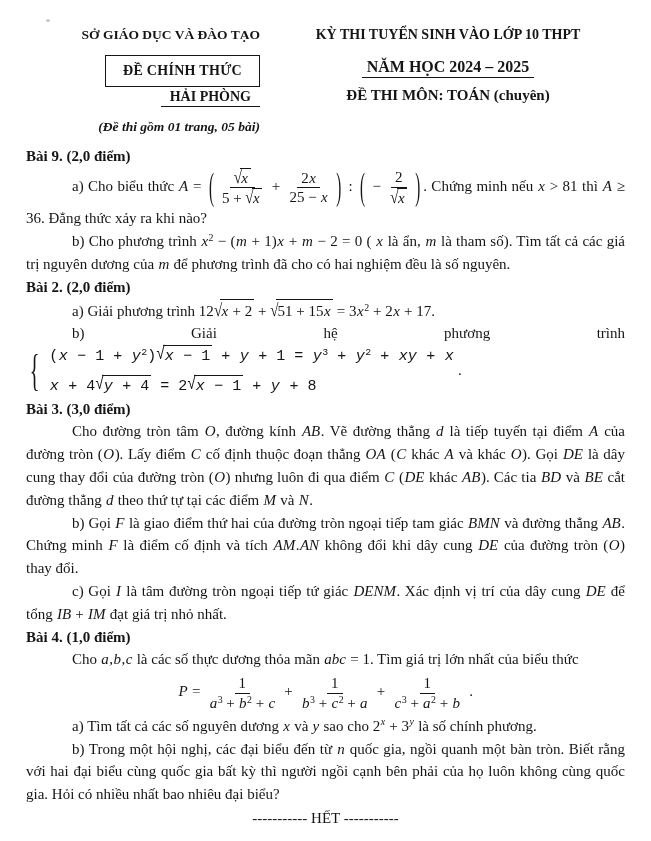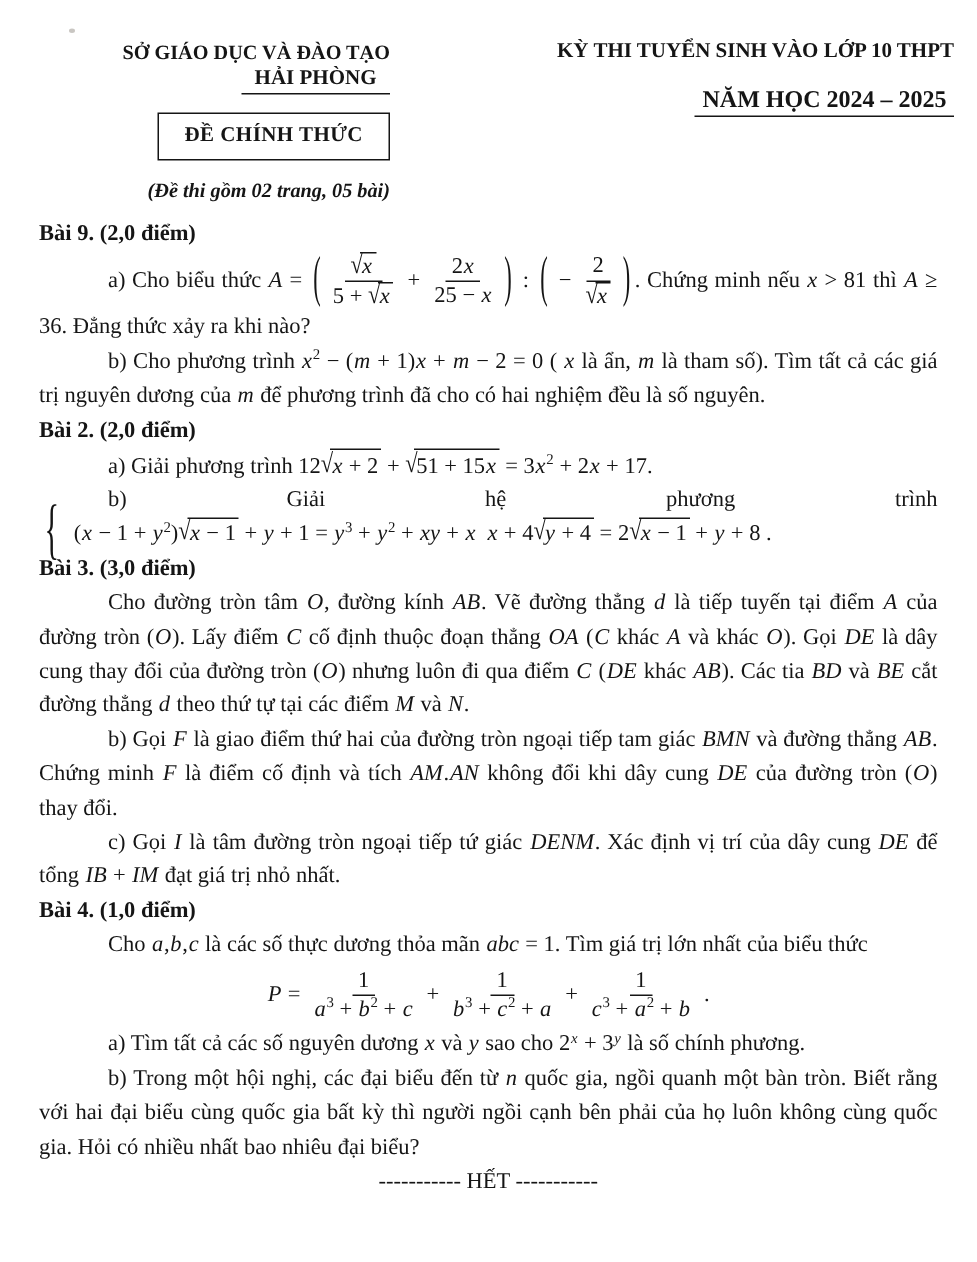--- a/index.html
+++ b/index.html
@@ -8,21 +8,21 @@
     background:#ffffff; color:#151515; position:relative;
     font-family:"Liberation Serif","DejaVu Serif",serif;
   }
   .artifact { position:absolute; left:46px; top:19px; width:4px; height:3px;
     background:#c9c6c2; border-radius:50%; }
 
   
   .header { display:flex; justify-content:space-between; align-items:flex-start;
     padding:27px 18px 0 24px; }
   .h-left { width:236px; text-align:right; flex:none; }
-  .h-right { width:376px; text-align:right; flex:none; }
+  .h-right { width:376px; text-align:center; flex:none; }
   .h-name1 { font-weight:bold; font-size:13.5px; white-space:nowrap; }
   .h-name2 { font-weight:bold; font-size:14px; display:inline-block;
     border-bottom:1.7px solid #151515; padding:0 9px 1px; margin-top:1px; }
   .h-box { display:inline-block; border:1.7px solid #151515; padding:7px 17px;
     font-weight:bold; font-size:14px; margin-top:12px; letter-spacing:.3px; }
   .h-note { font-style:italic; font-weight:bold; font-size:13.5px; margin-top:12px; }
   .h-exam1 { font-weight:bold; font-size:14px; white-space:nowrap; }
   .h-exam2 { font-weight:bold; font-size:16px; display:inline-block;
     border-bottom:1.7px solid #151515; padding:0 5px 1px; margin-top:15px; }
   .h-subject { font-weight:bold; font-size:15px; margin-top:9px; }
@@ -43,38 +43,39 @@
   .frac { display:inline-flex; flex-direction:column; align-items:center;
     vertical-align:middle; line-height:1.22; margin:0 1px; }
   .frac .num { display:block; border-bottom:1.4px solid #151515; padding:0 4px 0; text-align:center; }
   .frac .den { display:block; padding:0 4px; text-align:center; }
   .sqrt { white-space:nowrap; }
   .rt { display:inline-block; transform:scale(1,1.18); transform-origin:50% 80%; margin-right:-2px; }
   .rad { border-top:1.45px solid #151515; padding:0 2px 0 1px; display:inline-block; }
   .bigp { display:inline-block; transform:scale(1,2.5); vertical-align:middle; margin:0 3px; }
   .cases { display:inline-flex; align-items:center; vertical-align:middle; margin-left:5px; }
   .cbrace { display:inline-block; transform:scale(1.35,3.0); transform-origin:center; margin-right:11px; }
-  .ccol { display:inline-flex; flex-direction:row; gap:7px; align-items:flex-start; line-height:1.45; }
+  .ccol { display:inline-flex; flex-direction:column; gap:7px; align-items:flex-start; line-height:1.45;font-family:Liberation Mono, monospace; }
   .crow { white-space:nowrap; }
 </style>
 </head>
 <body>
 
 <div class="artifact"></div>
 
 <div class="header">
   <div class="h-left">
     <div class="h-name1">SỞ GIÁO DỤC VÀ ĐÀO TẠO</div>
+    <div><span class="h-box">ĐỀ CHÍNH THỨC</span></div>
     <div><span class="h-name2">HẢI PHÒNG</span></div>
-    <div><span class="h-box">ĐỀ CHÍNH THỨC</span></div>
-    <div class="h-note">(Đề thi gồm 02 trang, 05 bài)</div>
+    <div class="h-note">(Đề thi gồm 01 trang, 05 bài)</div>
   </div>
   <div class="h-right">
     <div class="h-exam1">KỲ THI TUYỂN SINH VÀO LỚP 10 THPT</div>
     <div><span class="h-exam2">NĂM HỌC 2024 – 2025</span></div>
+    <div class="h-subject">ĐỀ THI MÔN: TOÁN (chuyên)</div>
   </div>
 </div>
 
 <div class="exam-body">
     <div class="para heading"><span class="math">Bài 9. (2,0 điểm)</span></div>
     <div class="para"><span class="math">a) Cho biểu thức <em class="v"><span class="grp">A</span></em> = <span class="bigp">(</span><span class="frac">
           <span class="num"><span class="grp"><span class="sqrt"><span class="rt">√</span><span class="rad"><span class="grp"><em class="v"><span class="grp">x</span></em></span></span></span></span></span>
           <span class="den"><span class="grp">5 + <span class="sqrt"><span class="rt">√</span><span class="rad"><span class="grp"><em class="v"><span class="grp">x</span></em></span></span></span></span></span>
         </span> + <span class="frac">
           <span class="num"><span class="grp">2<em class="v"><span class="grp">x</span></em></span></span>

